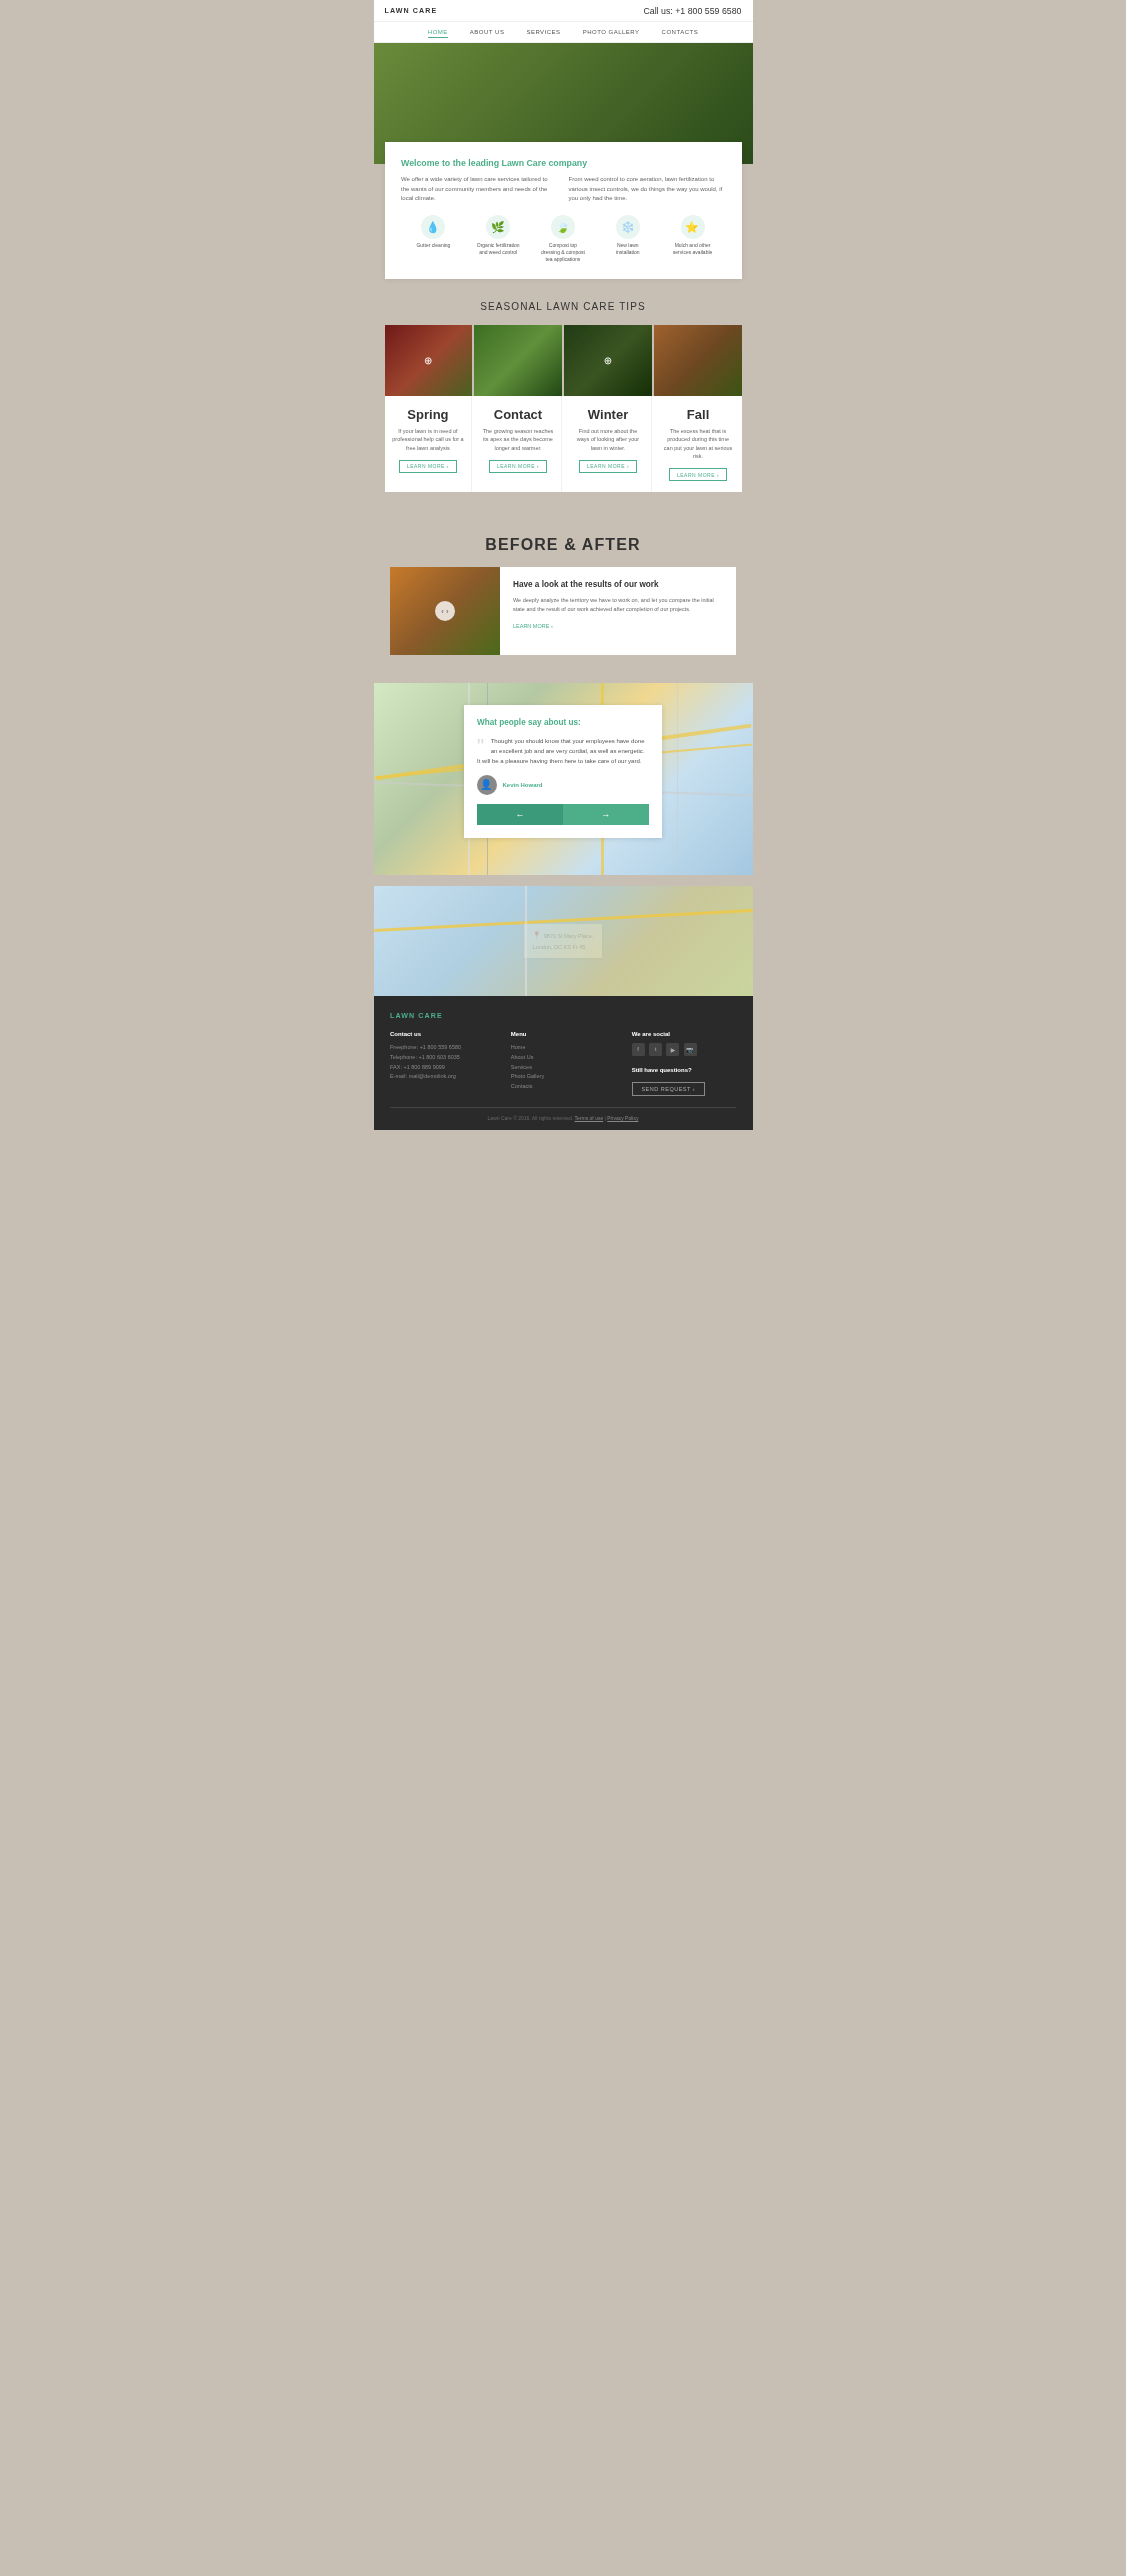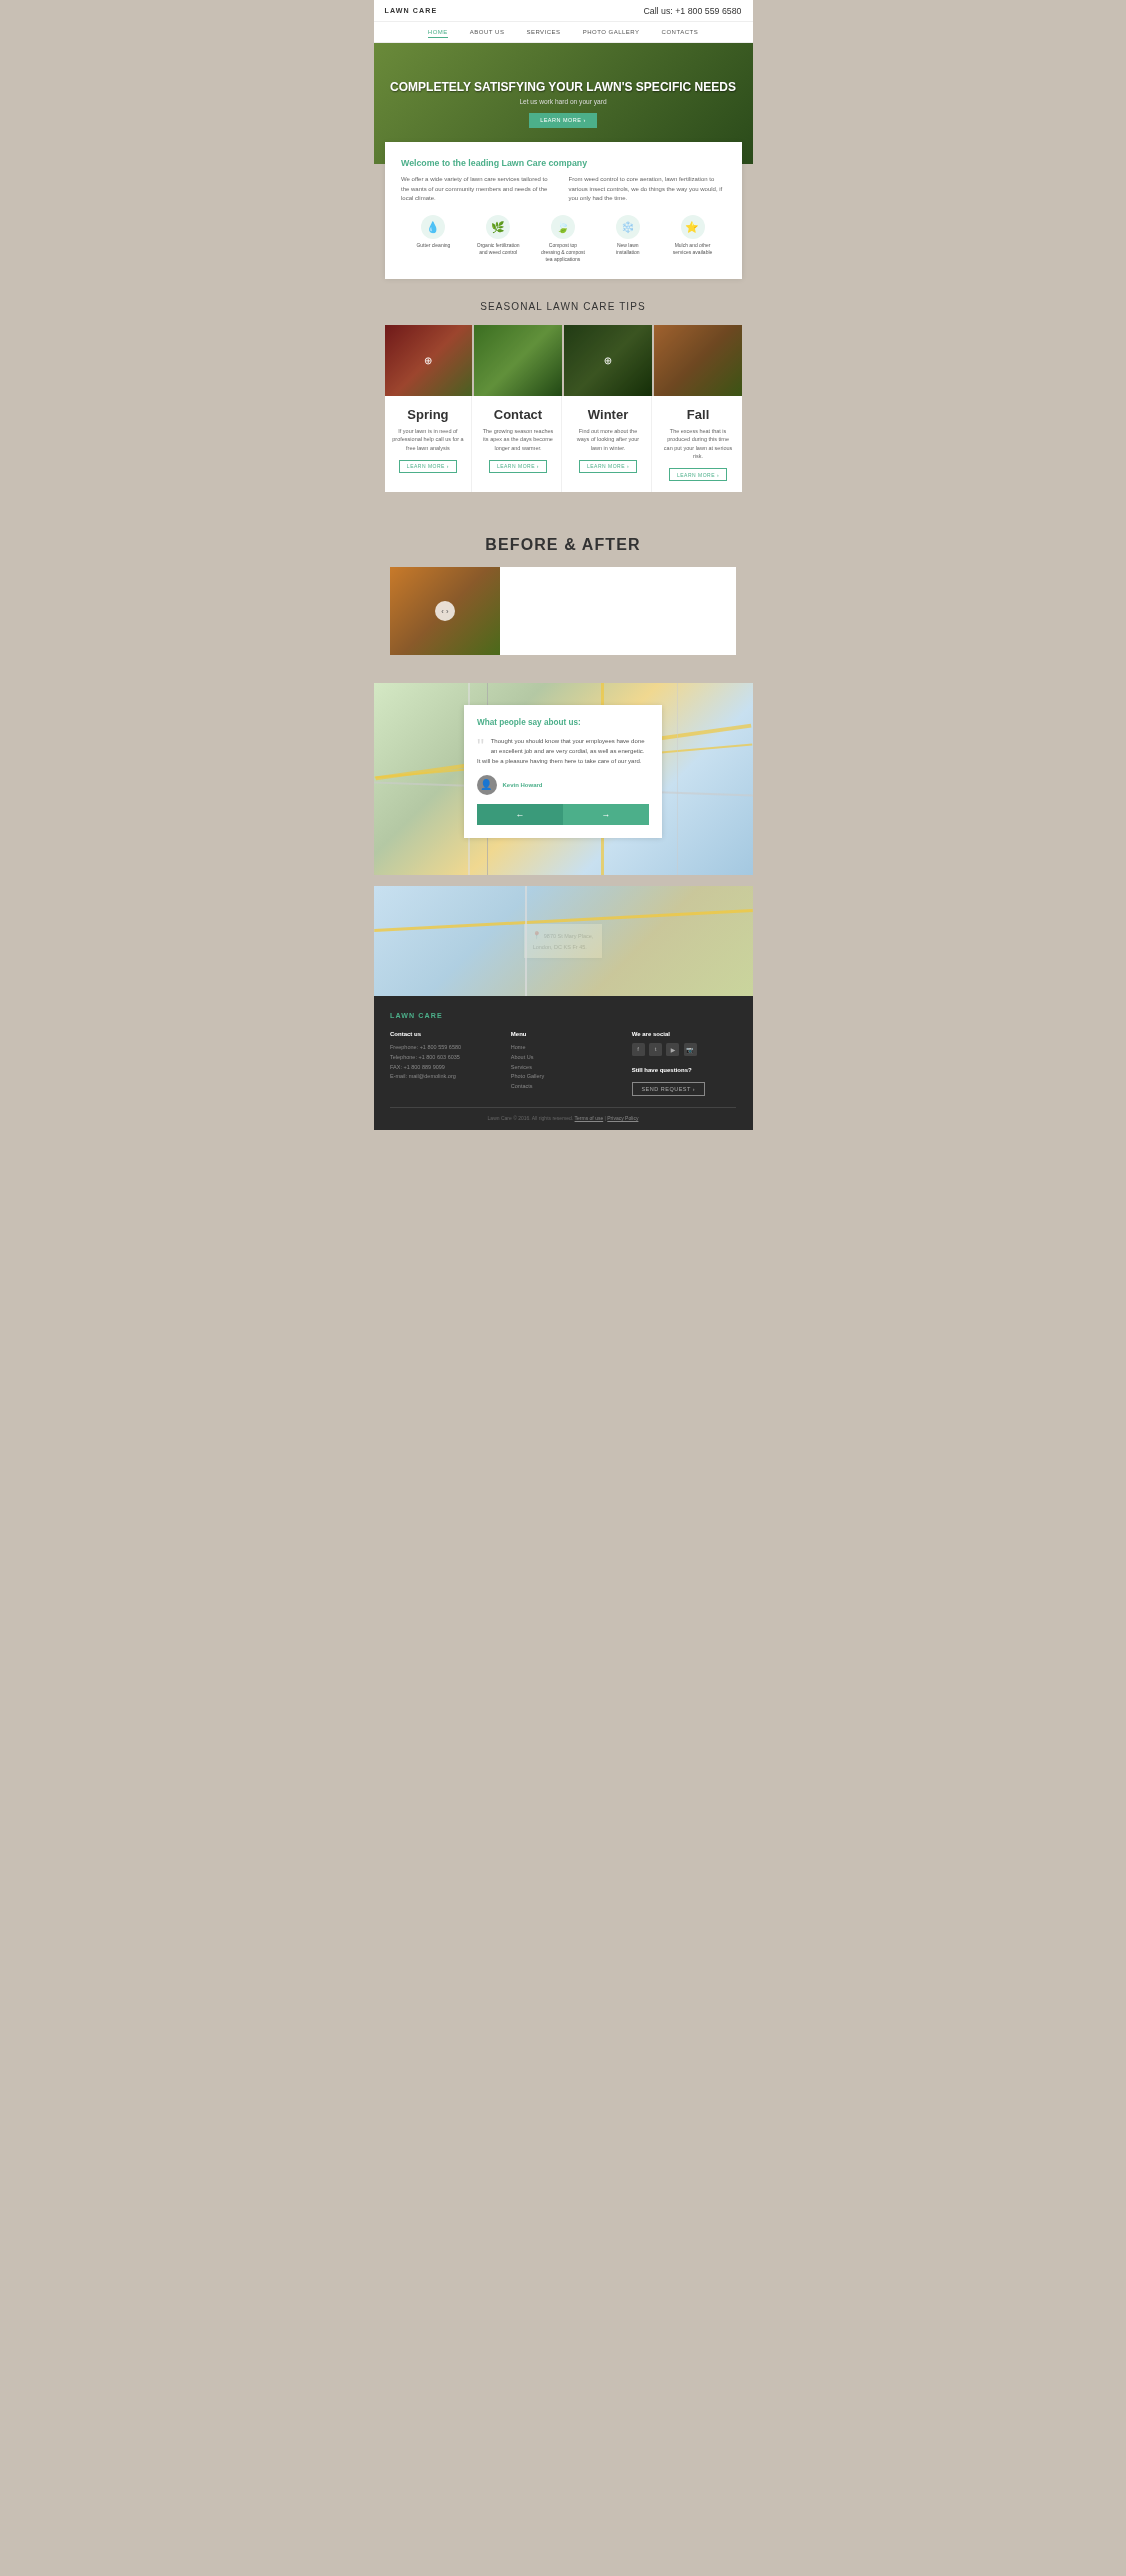--- a/index.html
+++ b/index.html
@@ -113,25 +113,20 @@
 <nav class="nav">
   <a href="#" class="active">HOME</a>
   <a href="#">ABOUT US</a>
   <a href="#">SERVICES</a>
   <a href="#">PHOTO GALLERY</a>
   <a href="#">CONTACTS</a>
 </nav>
 
 <div class="hero">
   <div class="hero-bg"></div>
-  <div class="hero-content">
-    <h1>COMPLETELY SATISFYING YOUR LAWN'S SPECIFIC NEEDS</h1>
-    <p>Let us work hard on your yard</p>
-    <button class="hero-btn">LEARN MORE ›</button>
-  </div>
 </div>
 
 <div class="welcome">
   <h2>
     <span>Welcome to the leading </span><span style="color:#4caf8a;font-weight:bold;">Lawn Care</span><span> company</span>
   </h2>
   <div class="welcome-cols">
     <div class="welcome-col">We offer a wide variety of lawn care services tailored to the wants of our community members and needs of the local climate.</div>
     <div class="welcome-col">From weed control to core aeration, lawn fertilization to various insect controls, we do things the way you would, if you only had the time.</div>
   </div>
@@ -201,20 +196,25 @@
       <button class="learn-btn">LEARN MORE ›</button>
     </div>
   </div>
 </div>
 
 <div class="before-after">
   <h2>BEFORE &amp; AFTER</h2>
   <div class="ba-content">
     <div class="ba-image">
       <div class="ba-nav">‹ ›</div>
+    </div>
+    <div class="ba-text">
+      <h3>Have a look at the results of our work</h3>
+      <p>We deeply analyze the territory we have to work on, and let you compare the initial state and the result of our work achieved after completion of our projects.</p>
+      <a href="#">LEARN MORE ›</a>
     </div>
   </div>
 </div>
 
 <div class="testimonials">
   <div class="map-bg">
     <div class="map-detail"></div>
 
     <div style="position:absolute;top:35%;left:0;right:0;height:4.4px;background:#f0c840;transform:rotate(-8deg);opacity:0.7;"></div>
     <div style="position:absolute;top:55%;left:0;right:0;height:2.2px;background:#ccc;transform:rotate(2deg);opacity:0.6;"></div>

